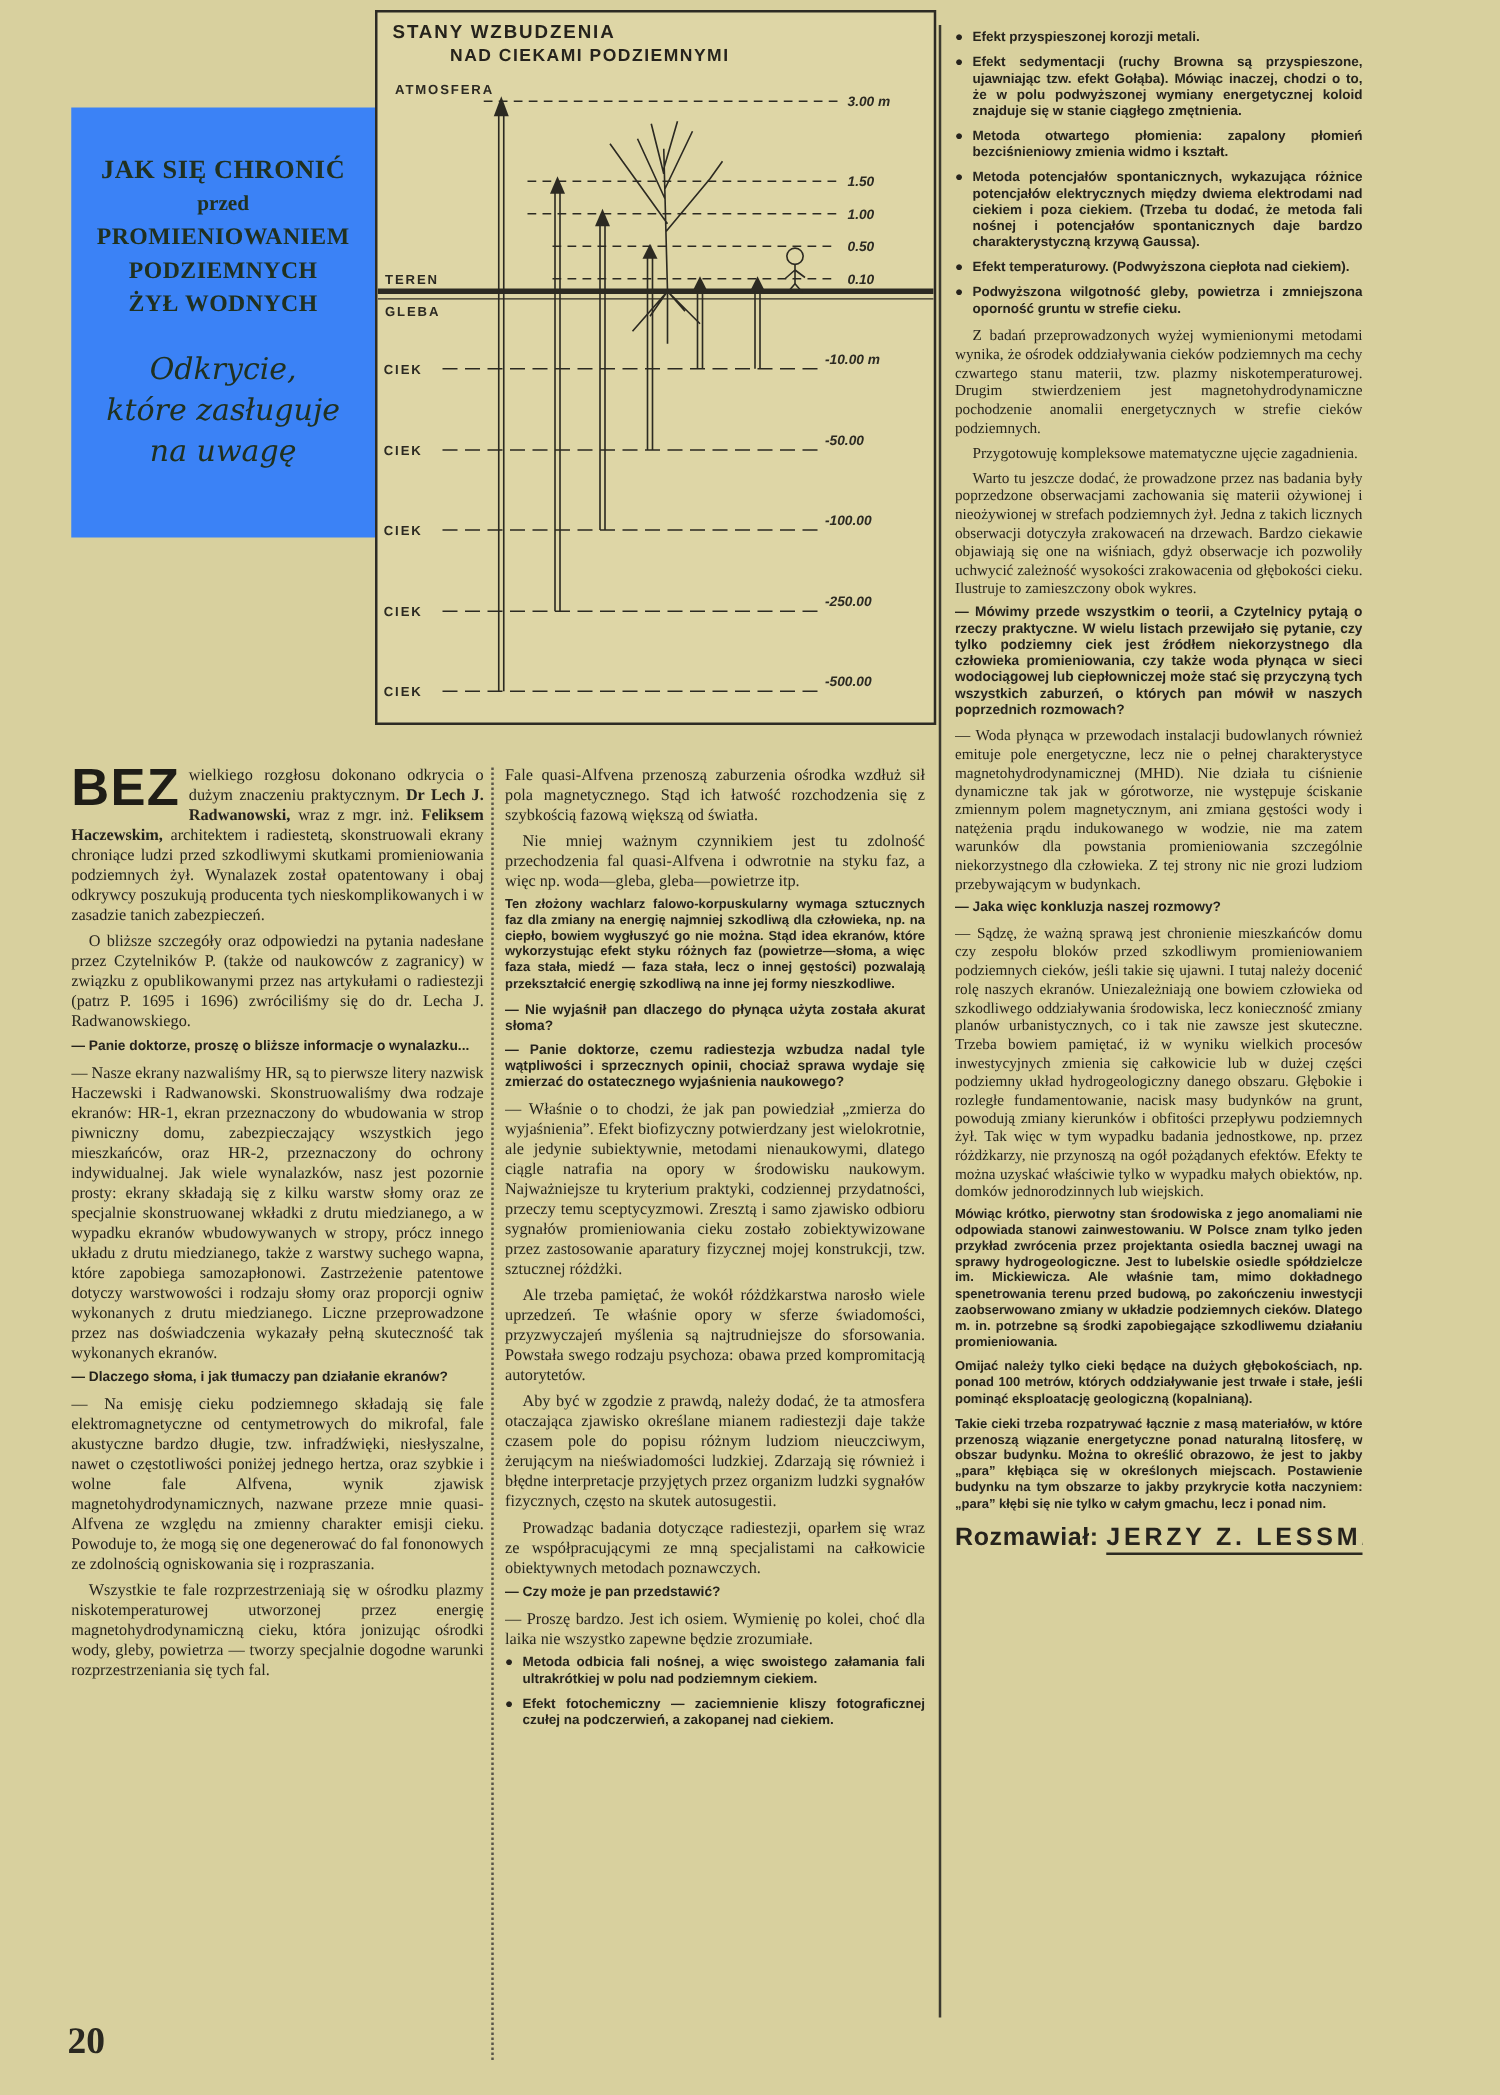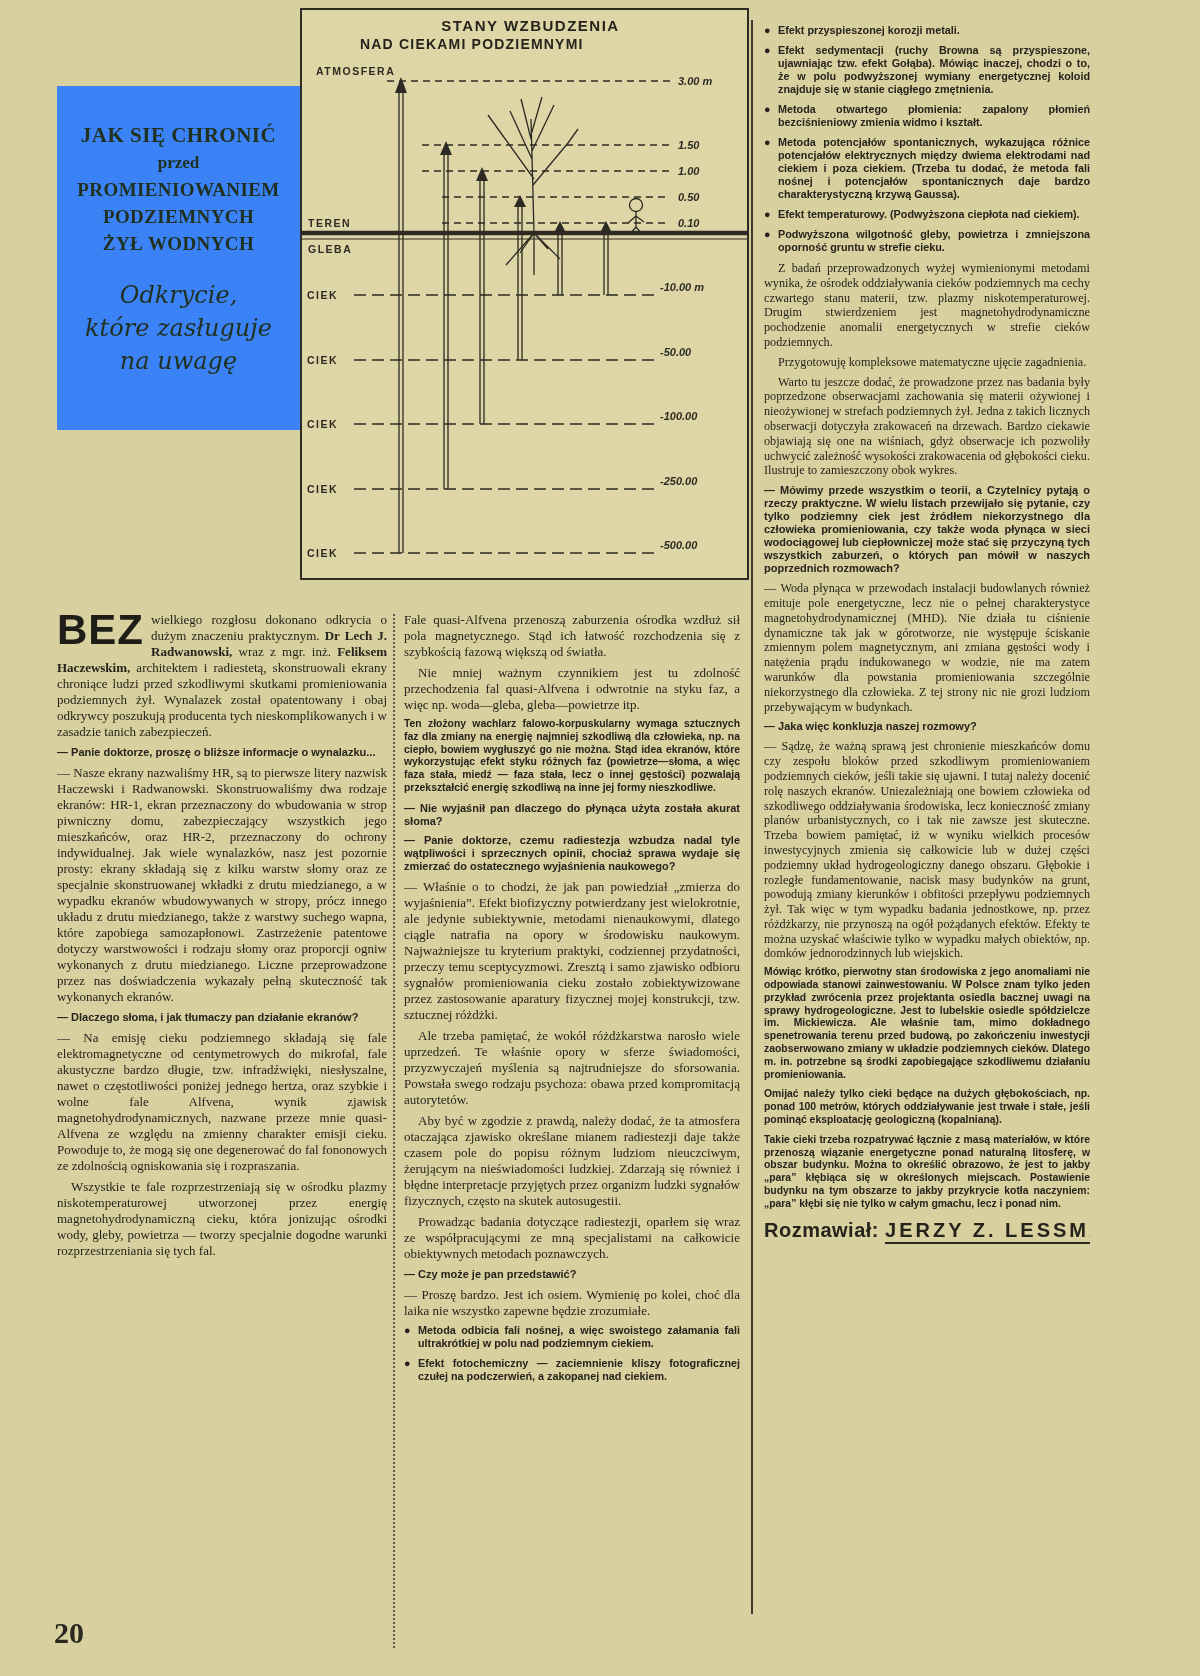--- a/index.html
+++ b/index.html
@@ -21,21 +21,21 @@
   .gb-line1 { font:700 21px/30px "Liberation Serif", serif; letter-spacing:.5px; }
   .gb-line2 { font:700 17px/26px "Liberation Serif", serif; }
   .gb-line3 { font:700 19px/27px "Liberation Serif", serif; letter-spacing:.4px; }
   .gb-script { margin-top:22px; font:italic 24px/33px "DejaVu Serif", serif; }
 
   
   .diagram {
     position:absolute; left:300px; top:8px; width:449px; height:572px;
     background:#ded6a6; border:2.5px solid #2d2b24; overflow:hidden;
   }
-  .d-title1 { font:700 15px/18px "Liberation Sans", sans-serif; letter-spacing:1.5px; margin:7px 0 0 12px;text-align:center; }
+  .d-title1 { font:700 15px/18px "Liberation Sans", sans-serif; letter-spacing:1.5px; margin:7px 0 0 12px; }
   .d-title2 { font:700 14px/17px "Liberation Sans", sans-serif; letter-spacing:1.2px; margin:1px 0 0 58px; }
   .diagram svg { display:block; margin-top:2px; }
   .diagram text { fill:#2c2a22; font-family:"Liberation Sans", sans-serif; }
   .dlab  { font-size:10.5px; font-weight:700; letter-spacing:1.5px; }
   .dnum  { font-size:11px; font-weight:700; font-style:italic; }
 
   
   .vrule   { position:absolute; left:751px; top:20px; width:2px; height:1594px; background:#3b392f; }
   .dotrule { position:absolute; left:393px; top:614px; width:0; height:1034px; border-left:2px dotted #5a564a; }
 
@@ -162,20 +162,21 @@
     </svg>
   </div>
 
   <div class="vrule"></div>
   <div class="dotrule"></div>
 
   <div class="col col-left">
     <p class="p noind">
       <span class="dropcap">BEZ</span><span>wielkiego rozgłosu dokonano odkrycia o dużym znaczeniu praktycznym. </span><span class="bd">Dr Lech J. Radwanowski,</span><span> wraz z mgr. inż. </span><span class="bd">Feliksem Haczewskim,</span><span> architektem i radiestetą, skonstruowali ekrany chroniące ludzi przed szkodliwymi skutkami promieniowania podziemnych żył. Wynalazek został opatentowany i obaj odkrywcy poszukują producenta tych nieskomplikowanych i w zasadzie tanich zabezpieczeń.</span>
     </p>
+    <p class="p">O bliższe szczegóły oraz odpowiedzi na pytania nadesłane przez Czytelników P. (także od naukowców z zagranicy) w związku z opublikowanymi przez nas artykułami o radiestezji (patrz P. 1695 i 1696) zwróciliśmy się do dr. Lecha J. Radwanowskiego.</p>
     <p class="q">— Panie doktorze, proszę o bliższe informacje o wynalazku...</p>
     <p class="p noind">— Nasze ekrany nazwaliśmy HR, są to pierwsze litery nazwisk Haczewski i Radwanowski. Skonstruowaliśmy dwa rodzaje ekranów: HR-1, ekran przeznaczony do wbudowania w strop piwniczny domu, zabezpieczający wszystkich jego mieszkańców, oraz HR-2, przeznaczony do ochrony indywidualnej. Jak wiele wynalazków, nasz jest pozornie prosty: ekrany składają się z kilku warstw słomy oraz ze specjalnie skonstruowanej wkładki z drutu miedzianego, a w wypadku ekranów wbudowywanych w stropy, prócz innego układu z drutu miedzianego, także z warstwy suchego wapna, które zapobiega samozapłonowi. Zastrzeżenie patentowe dotyczy warstwowości i rodzaju słomy oraz proporcji ogniw wykonanych z drutu miedzianego. Liczne przeprowadzone przez nas doświadczenia wykazały pełną skuteczność tak wykonanych ekranów.</p>
     <p class="q">— Dlaczego słoma, i jak tłumaczy pan działanie ekranów?</p>
     <p class="p noind">— Na emisję cieku podziemnego składają się fale elektromagnetyczne od centymetrowych do mikrofal, fale akustyczne bardzo długie, tzw. infradźwięki, niesłyszalne, nawet o częstotliwości poniżej jednego hertza, oraz szybkie i wolne fale Alfvena, wynik zjawisk magnetohydrodynamicznych, nazwane przeze mnie quasi-Alfvena ze względu na zmienny charakter emisji cieku. Powoduje to, że mogą się one degenerować do fal fononowych ze zdolnością ogniskowania się i rozpraszania.</p>
     <p class="p">Wszystkie te fale rozprzestrzeniają się w ośrodku plazmy niskotemperaturowej utworzonej przez energię magnetohydrodynamiczną cieku, która jonizując ośrodki wody, gleby, powietrza — tworzy specjalnie dogodne warunki rozprzestrzeniania się tych fal.</p>
   </div>
 
   <div class="col col-mid">
     <p class="p noind">Fale quasi-Alfvena przenoszą zaburzenia ośrodka wzdłuż sił pola magnetycznego. Stąd ich łatwość rozchodzenia się z szybkością fazową większą od światła.</p>
     <p class="p">Nie mniej ważnym czynnikiem jest tu zdolność przechodzenia fal quasi-Alfvena i odwrotnie na styku faz, a więc np. woda—gleba, gleba—powietrze itp.</p>

